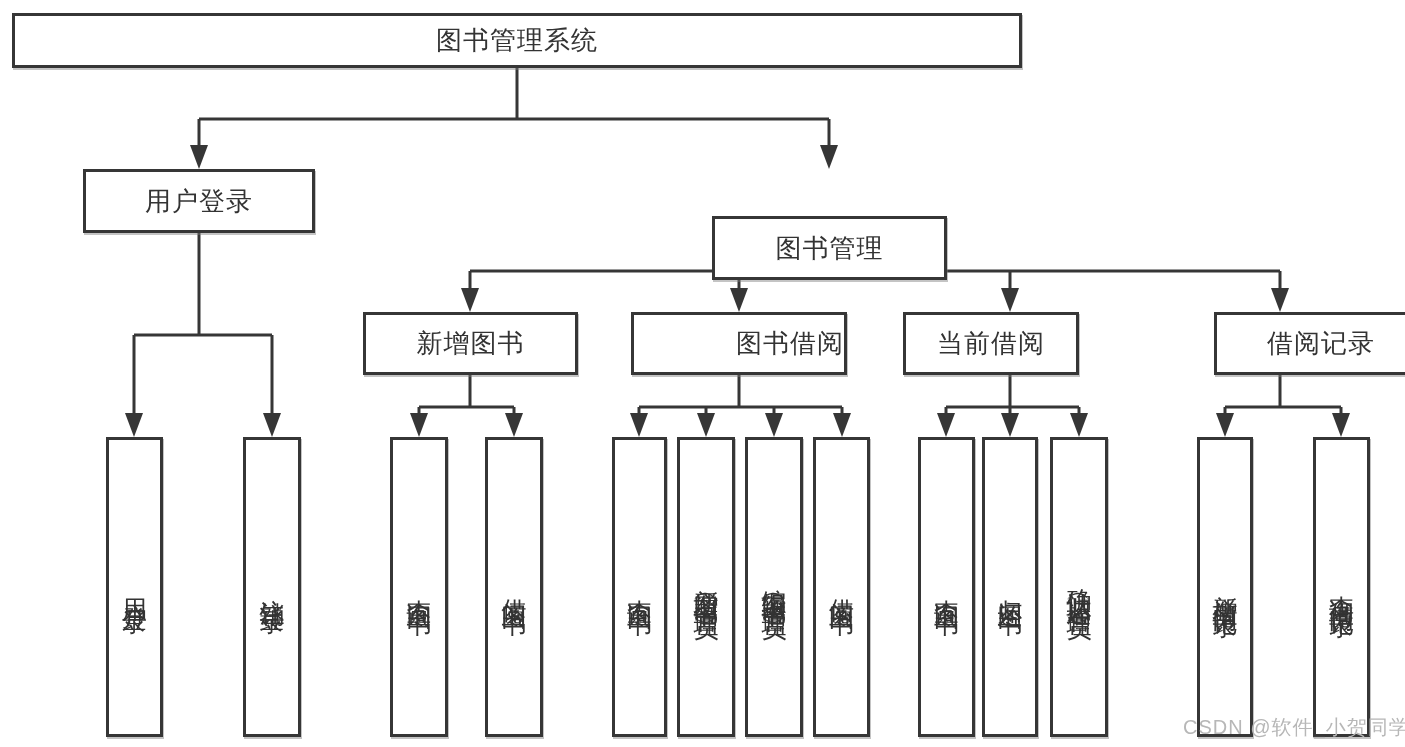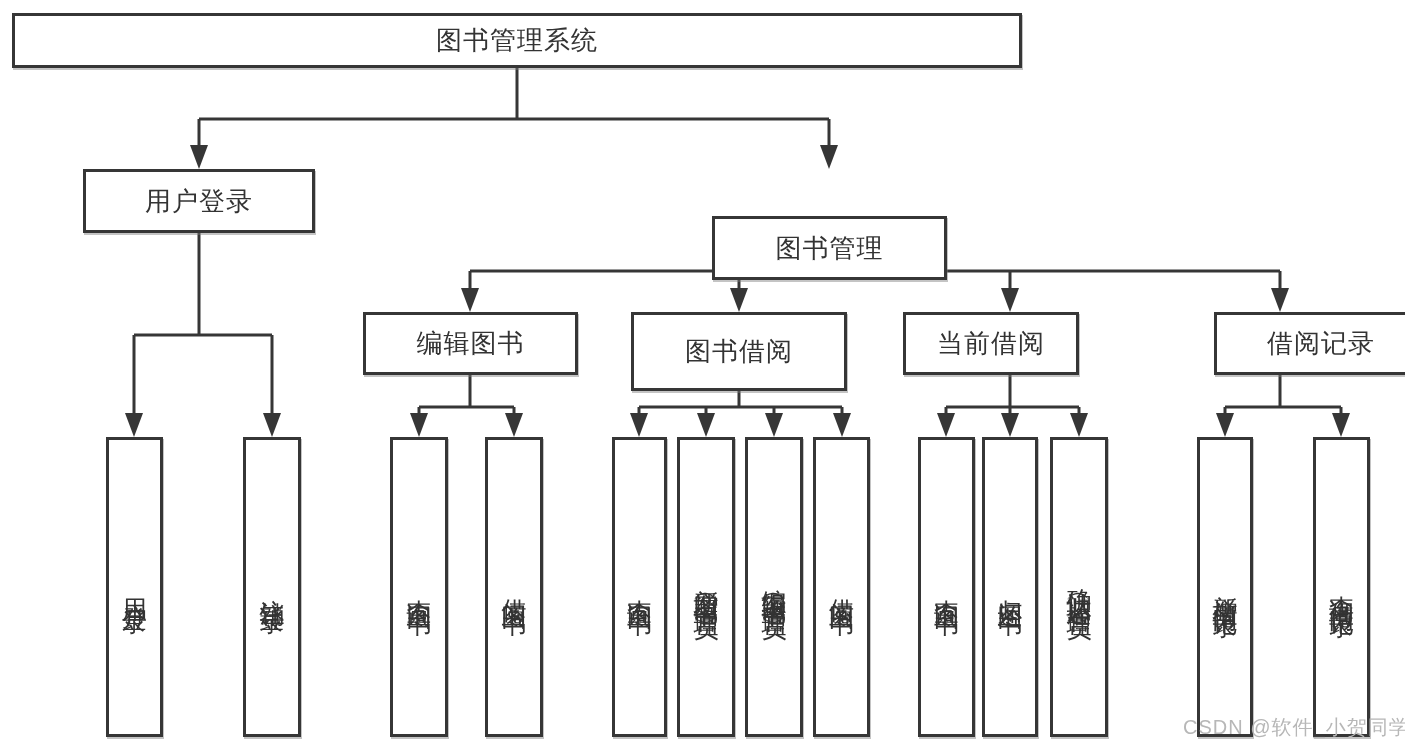--- a/index.html
+++ b/index.html
@@ -102,23 +102,23 @@
   </div>
 
   <div class="node h" style="left:83px; top:169px; width:232px; height:64px;">
     <span>用户登录</span>
   </div>
   <div class="node h" style="left:712px; top:169px; width:235px; height:64px;margin-top:47px;">
     <span>图书管理</span>
   </div>
 
   <div class="node h" style="left:363px; top:312px; width:215px; height:63px;">
-    <span>编辑图书</span>
+    <span>新增图书</span>
   </div>
-  <div class="node h" style="left:631px; top:312px; width:216px; height:79px;">
+  <div class="node h" style="left:631px; top:312px; width:216px; height:63px;justify-content:flex-end;">
     <span>图书借阅</span>
   </div>
   <div class="node h" style="left:903px; top:312px; width:176px; height:63px;">
     <span>当前借阅</span>
   </div>
   <div class="node h" style="left:1214px; top:312px; width:214px; height:63px;">
     <span>借阅记录</span>
   </div>
 
   <div class="node v" style="left:106px; top:437px; width:57px; height:300px;">

